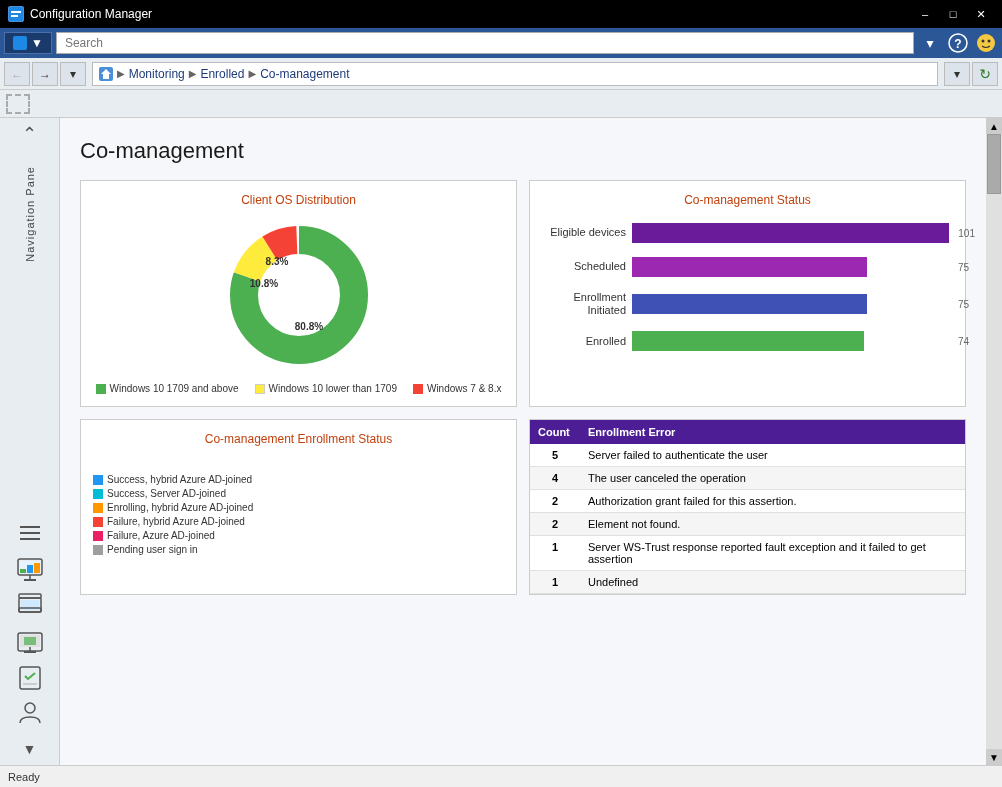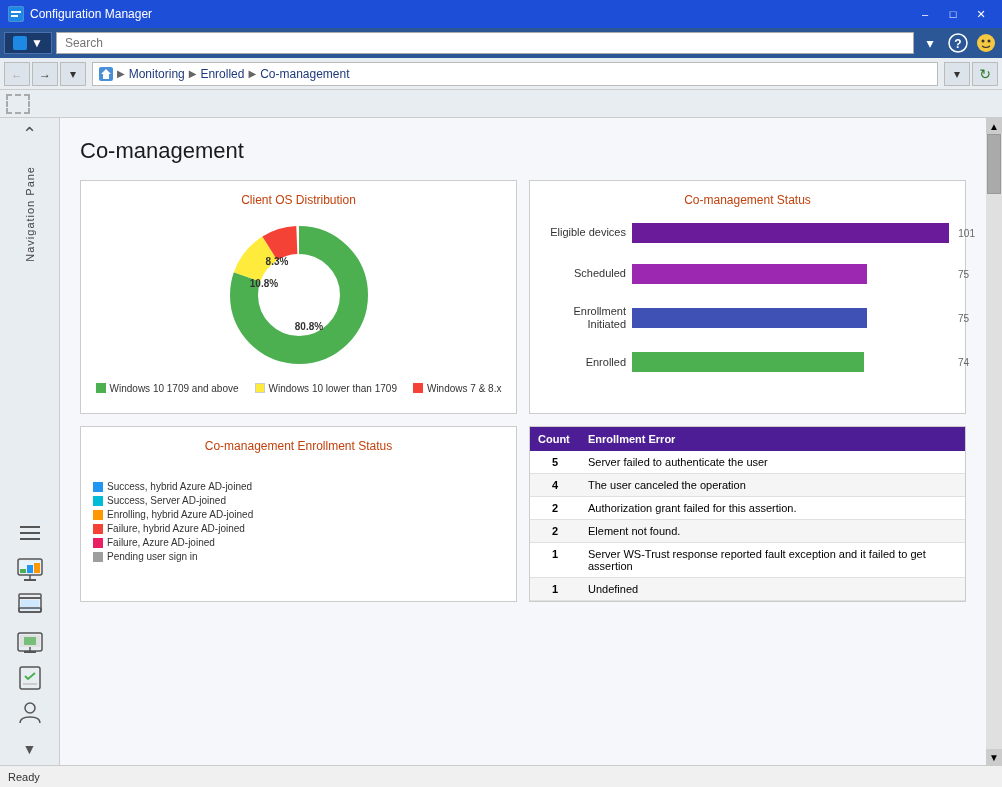--- a/index.html
+++ b/index.html
@@ -1,19 +1,19 @@
 <!DOCTYPE html>
 <html><head>
   <meta charset="utf-8">
   <style>
     * { box-sizing: border-box; margin: 0; padding: 0; }
     body { font-family: 'Segoe UI', Arial, sans-serif; font-size: 12px; background: #f0f0f0; width: 1002px; height: 787px; overflow: hidden; display: flex; flex-direction: column; }
 
     
-    .title-bar { background: #1d4ed8; color: white; height: 28px; display: flex; align-items: center; padding: 0 8px; gap: 6px; flex-shrink: 0; }
+    .title-bar { background: #000000; color: white; height: 28px; display: flex; align-items: center; padding: 0 8px; gap: 6px; flex-shrink: 0; }
     .title-bar-icon { width: 16px; height: 16px; background: #4a90d9; border-radius: 2px; display: flex; align-items: center; justify-content: center; font-size: 10px; color: white; }
     .title-bar-text { flex: 1; font-size: 12px; }
     .title-bar-controls { display: flex; gap: 2px; }
     .title-bar-btn { width: 26px; height: 18px; display: flex; align-items: center; justify-content: center; font-size: 11px; color: white; cursor: pointer; }
 
     
     .menu-bar { background: #2b5797; height: 30px; display: flex; align-items: center; padding: 0 4px; gap: 4px; flex-shrink: 0; }
     .menu-dropdown-btn { background: #1a3a6b; color: white; border: 1px solid #4a70b0; padding: 2px 8px; font-size: 12px; cursor: pointer; display: flex; align-items: center; gap: 4px; height: 22px; }
     .search-box { flex: 1; background: white; border: 1px solid #aaa; height: 22px; padding: 0 8px; font-size: 12px; color: #666; }
     .menu-icons { display: flex; gap: 4px; align-items: center; }
@@ -46,26 +46,26 @@
     .dashboard-grid { display: grid; grid-template-columns: 1fr 1fr; grid-template-rows: auto auto; gap: 12px; }
 
     
     .card { background: white; border: 1px solid #ccc; padding: 12px; }
     .card-title { font-size: 12px; color: #c2410c; text-align: center; margin-bottom: 8px; font-weight: normal; }
 
     
     .donut-container { display: flex; flex-direction: column; align-items: center; }
     .donut-svg-wrapper { position: relative; width: 160px; height: 160px; }
     .donut-legend { display: flex; gap: 16px; font-size: 10px; color: #333; margin-top: 8px; flex-wrap: wrap; justify-content: center; }
-    .legend-item { display: flex; align-items: flex-start; gap: 4px; }
+    .legend-item { display: flex; align-items: flex-end; gap: 4px; }
     .legend-dot { width: 10px; height: 10px; display: inline-block; }
 
     
     .bar-chart-area { padding: 8px 4px; }
-    .bar-row { display: flex; align-items: center; margin-bottom: 21px; gap: 6px; }
+    .bar-row { display: flex; align-items: center; margin-bottom: 14px; gap: 6px; }
     .bar-label { width: 80px; font-size: 11px; color: #333; text-align: right; line-height: 1.2; }
     .bar-track { flex: 1; height: 20px; position: relative; }
     .bar-fill { height: 100%; display: flex; align-items: center; }
     .bar-value { font-size: 10px; color: #666; margin-left: 4px; position: absolute; right: -20px; top: 50%; transform: translateY(-50%); }
 
     
     .enrollment-card { display: flex; gap: 8px; align-items: flex-start; }
     .enrollment-chart-area { flex-shrink: 0; }
     .enrollment-legend { font-size: 10px; color: #333; display: flex; flex-direction: column; gap: 3px; margin-top: 20px; }
     .enrollment-legend-item { display: flex; align-items: center; gap: 4px; }

